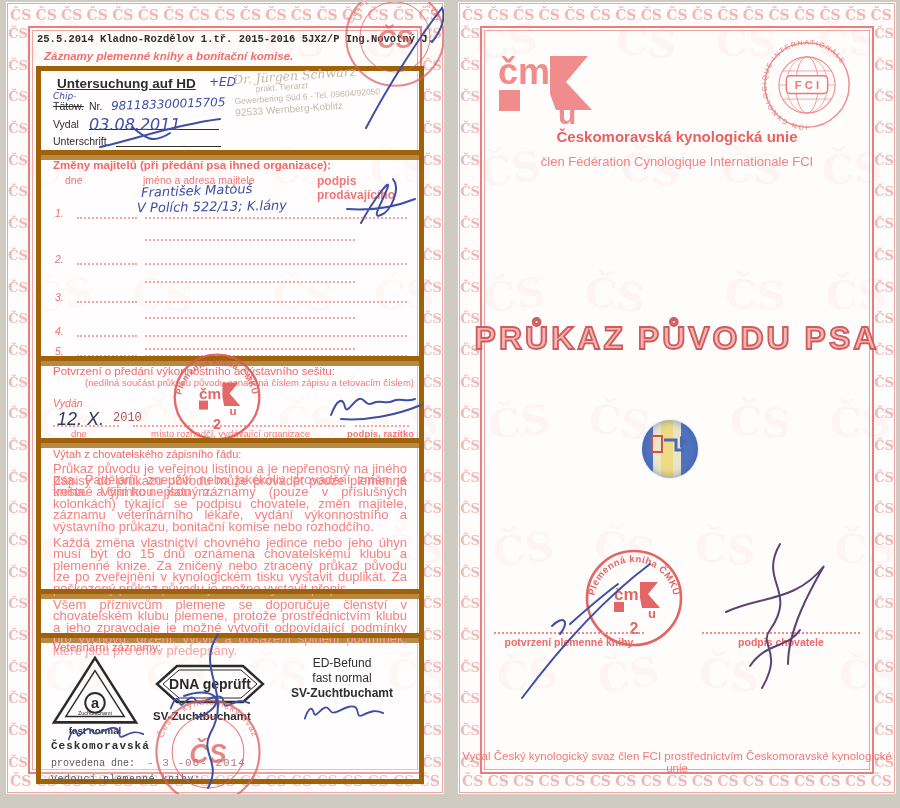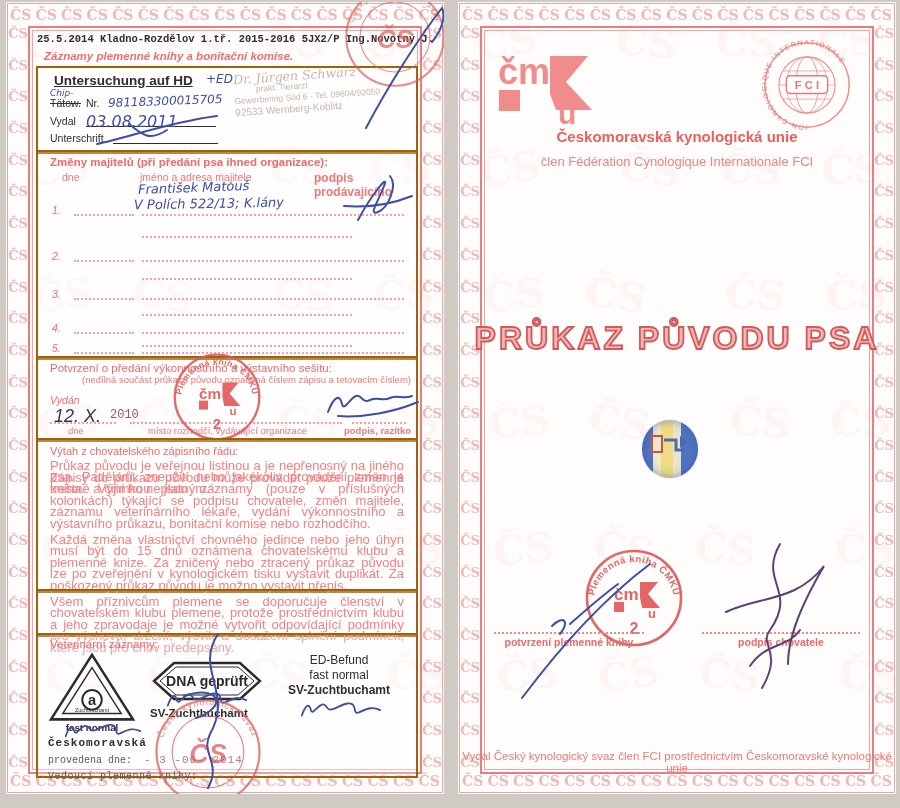--- a/index.html
+++ b/index.html
@@ -15,21 +15,21 @@
   .strip-left{left:3px;top:24px;bottom:24px;width:18px;flex-direction:column;}
   .strip-right{right:3px;top:24px;bottom:24px;width:18px;flex-direction:column;}
   .emblem{font:bold 13px "DejaVu Serif",serif;color:#efadad;opacity:.85;}
   .strip-top .emblem,.strip-bottom .emblem{font-size:14px;}
   
   .wm-layer{position:absolute;inset:0;pointer-events:none;}
   .wm{position:absolute;font:bold 40px "DejaVu Serif",serif;color:rgba(230,130,130,0.07);}
   .inner-frame{position:absolute;left:22px;right:22px;top:24px;bottom:20px;border:2px solid #e87f7f;outline:1px solid #efa5a5;outline-offset:-5px;}
   .t{position:absolute;}
   .red{color:#f06e6e;font-style:italic;}
-  .sec{position:absolute;left:30px;width:378px;border:2px solid #a16207;background:rgba(255,255,255,0.25);}
+  .sec{position:absolute;left:30px;width:378px;border:5px solid #a16207;background:rgba(255,255,255,0.25);}
   .sec-title{position:absolute;font-size:11.5px;color:#f06a6a;font-weight:bold;}
   .dotl{position:absolute;border-bottom:2px dotted #f2a3a3;}
   .lbl{position:absolute;font-size:9.5px;color:#f07878;}
   .hand{font-family:"DejaVu Sans",sans-serif;font-style:italic;color:#3d4fa5;}
   .mono{font-family:"Liberation Mono",monospace;}
   .sig{position:absolute;pointer-events:none;}
   .sig path{fill:none;stroke:#3d4fa5;stroke-width:2;stroke-linecap:round;}
   .sig.purple path{stroke:#5c4176;}
   .stamp{position:absolute;pointer-events:none;}
   .para{position:absolute;font-size:13px;line-height:11.4px;color:#f38282;text-align:justify;}

